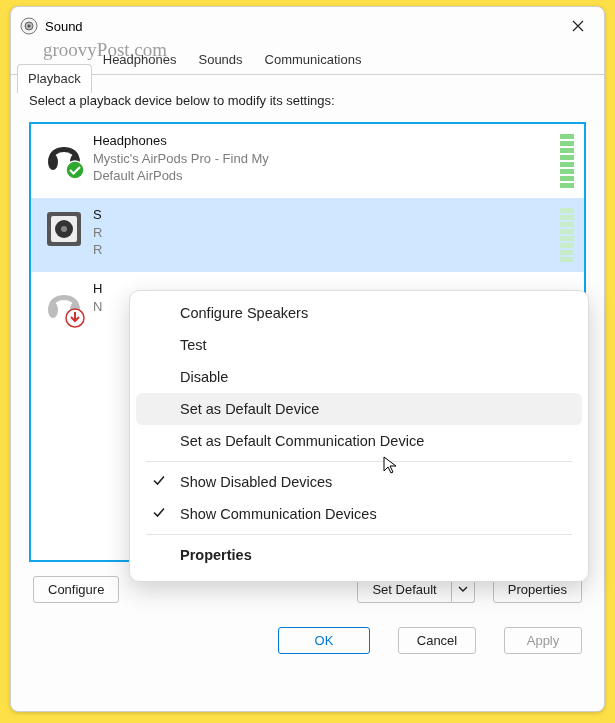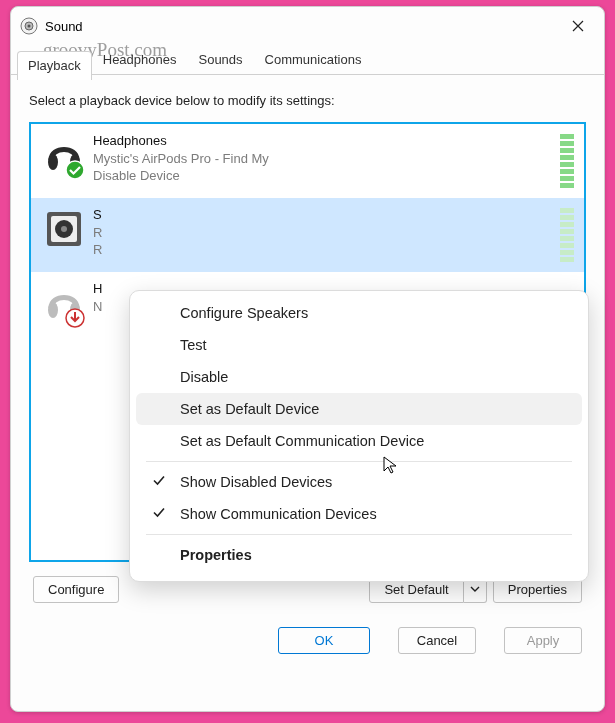--- a/index.html
+++ b/index.html
@@ -1,51 +1,51 @@
 <!DOCTYPE html>
 <html><head>
 <meta charset="utf-8">
 <style>
   * { box-sizing: border-box; font-family: "Segoe UI", Tahoma, sans-serif; }
   html,body { margin:0; padding:0; background:#e8e8e8; }
-  .page { width:615px; height:723px; background:#ec4899; position:relative; }
+  .page { width:615px; height:723px; background:#fde047; position:relative; }
   .window {
     position:absolute; left:10px; top:6px; width:595px; height:706px;
     background:#fdfdfd; border:1px solid #cfcfcf; border-radius:8px;
     box-shadow:0 1px 4px rgba(0,0,0,.18);
   }
   .titlebar { display:flex; align-items:center; height:38px; padding:0 4px; }
   .titlebar .ticon { width:28px; display:flex; align-items:center; justify-content:center; }
   .titlebar .ttitle { font-size:13px; padding-left:2px; }
   .titlebar .spacer { flex:1; }
   .titlebar .close { width:44px; height:30px; display:flex; align-items:center; justify-content:center; border-radius:4px; }
 
   .watermark { position:absolute; top:32px; left:0; width:100%; text-align:left;
     font-family: "Times New Roman", serif; font-size:19px; color:#9d9d9d; pointer-events:none;padding-left:32px; }
 
   .tabstrip { display:flex; padding:0 6px; border-bottom:1px solid #d0d0d0; gap:0; }
   .tab { padding:6px 10px 7px 10px; font-size:13px; color:#333; border:1px solid transparent;
     border-bottom:none; border-top-left-radius:4px; border-top-right-radius:4px; position:relative; }
-  .tab.active { background:#fff; border-color:#d0d0d0; top:6px; }
+  .tab.active { background:#fff; border-color:#d0d0d0; top:19px; }
 
   .panel { padding:18px 18px 10px 18px; }
   .instructions { font-size:13px; color:#222; margin-bottom:14px; }
 
   .devlist { border:2px solid #0ea5e9; background:#fff; height:440px; position:relative; }
   .device { display:flex; align-items:flex-start; padding:8px 10px 10px 10px; }
   .device.selected { background:#cfe7ff; }
   .devico { width:46px; height:46px; position:relative; margin-right:6px; flex:0 0 46px; }
   .devtxt { font-size:13px; line-height:1.35; flex:1; }
   .devname { color:#111; }
   .devsub  { color:#7c7c7c; }
   .devbars { width:14px; display:flex; flex-direction:column-reverse; gap:2px; padding-top:2px; }
   .bar { width:14px; height:5px; background:#c7ecc7; }
   .bar.hp { background:#87d987; }
 
-  .btnrow { display:flex; gap:6px; padding:14px 4px 0 4px; }
+  .btnrow { display:flex; gap:18px; padding:14px 4px 0 4px; }
   .btnrow .grow { flex:1; }
   .btn { background:#fdfdfd; border:1px solid #c2c2c2; border-radius:3px;
     font-size:13px; padding:5px 14px; min-width:78px; color:#222; }
   .btn.disabled { color:#9a9a9a; }
   .splitbtn { display:inline-flex; }
   .splitbtn .btn.main { border-top-right-radius:0; border-bottom-right-radius:0; }
   .splitbtn .btn.arrow { border-left:none; border-top-left-radius:0; border-bottom-left-radius:0; min-width:0; padding:5px 6px; }
 
   .footer { display:flex; gap:28px; justify-content:flex-end; padding:14px 22px; }
   .btn.primary { border-color:#0078d4; color:#0078d4; min-width:92px; }
@@ -108,21 +108,21 @@
             <ellipse cx="34" cy="30" rx="5" ry="8" fill="#2b2b2b"></ellipse>
           </svg>
           <svg width="20" height="20" viewBox="0 0 20 20" style="position:absolute;left:24px;top:28px">
             <circle cx="10" cy="10" r="9" fill="#2fa82f" stroke="#fff" stroke-width="1.5"></circle>
             <path d="M5 10 L8.5 13.5 L15 7" fill="none" stroke="#fff" stroke-width="2.2"></path>
           </svg>
         </div>
         <div class="devtxt">
           <div class="devname">Headphones</div>
           <div class="devsub">Mystic's AirPods Pro - Find My</div>
-          <div class="devsub">Disable Device</div>
+          <div class="devsub">Default AirPods</div>
         </div>
         <div class="devbars">
           <div class="bar hp"></div>
               <div class="bar hp"></div>
               <div class="bar hp"></div>
               <div class="bar hp"></div>
           <div class="bar hp"></div>
               <div class="bar hp"></div>
               <div class="bar hp"></div>
               <div class="bar hp"></div>

